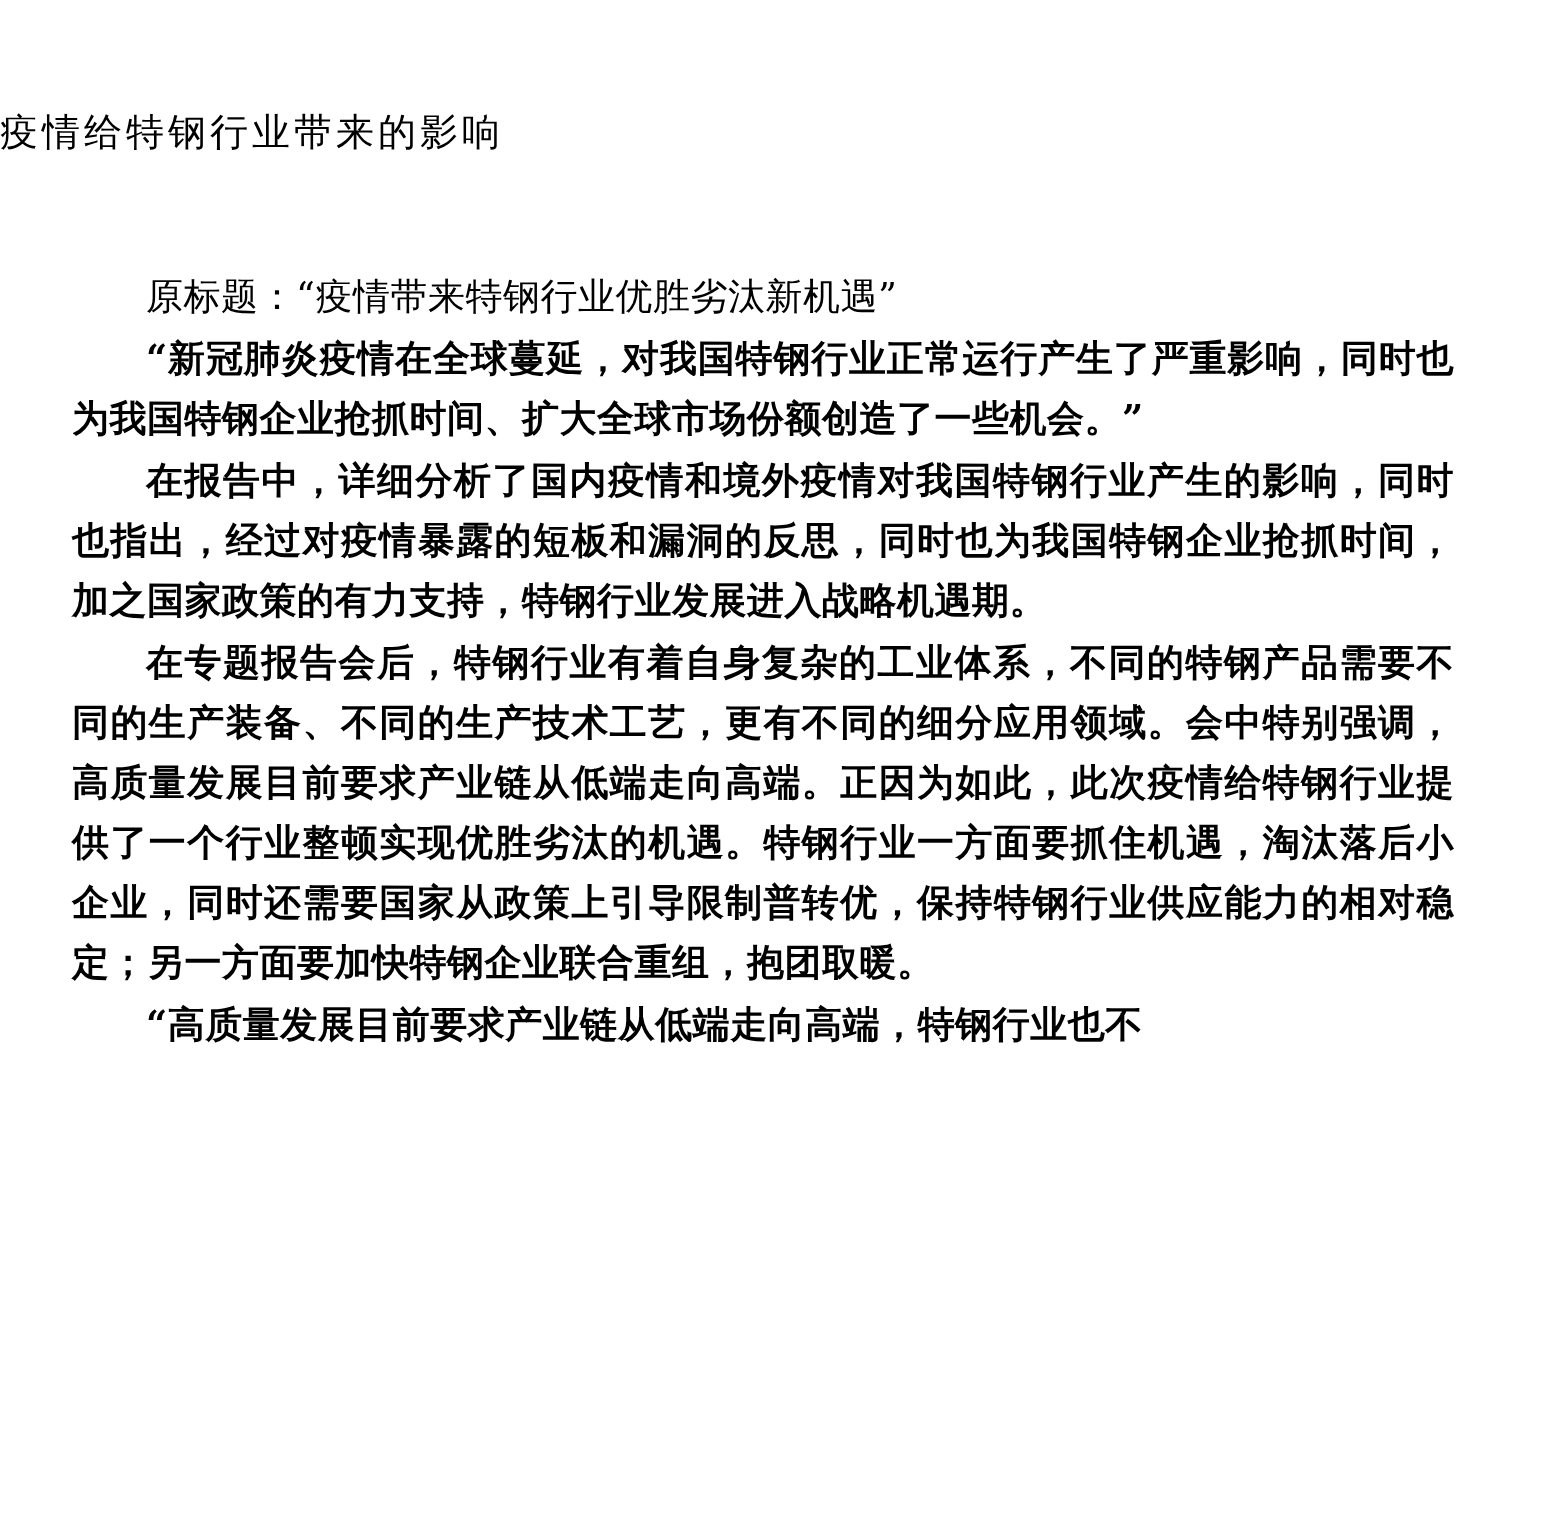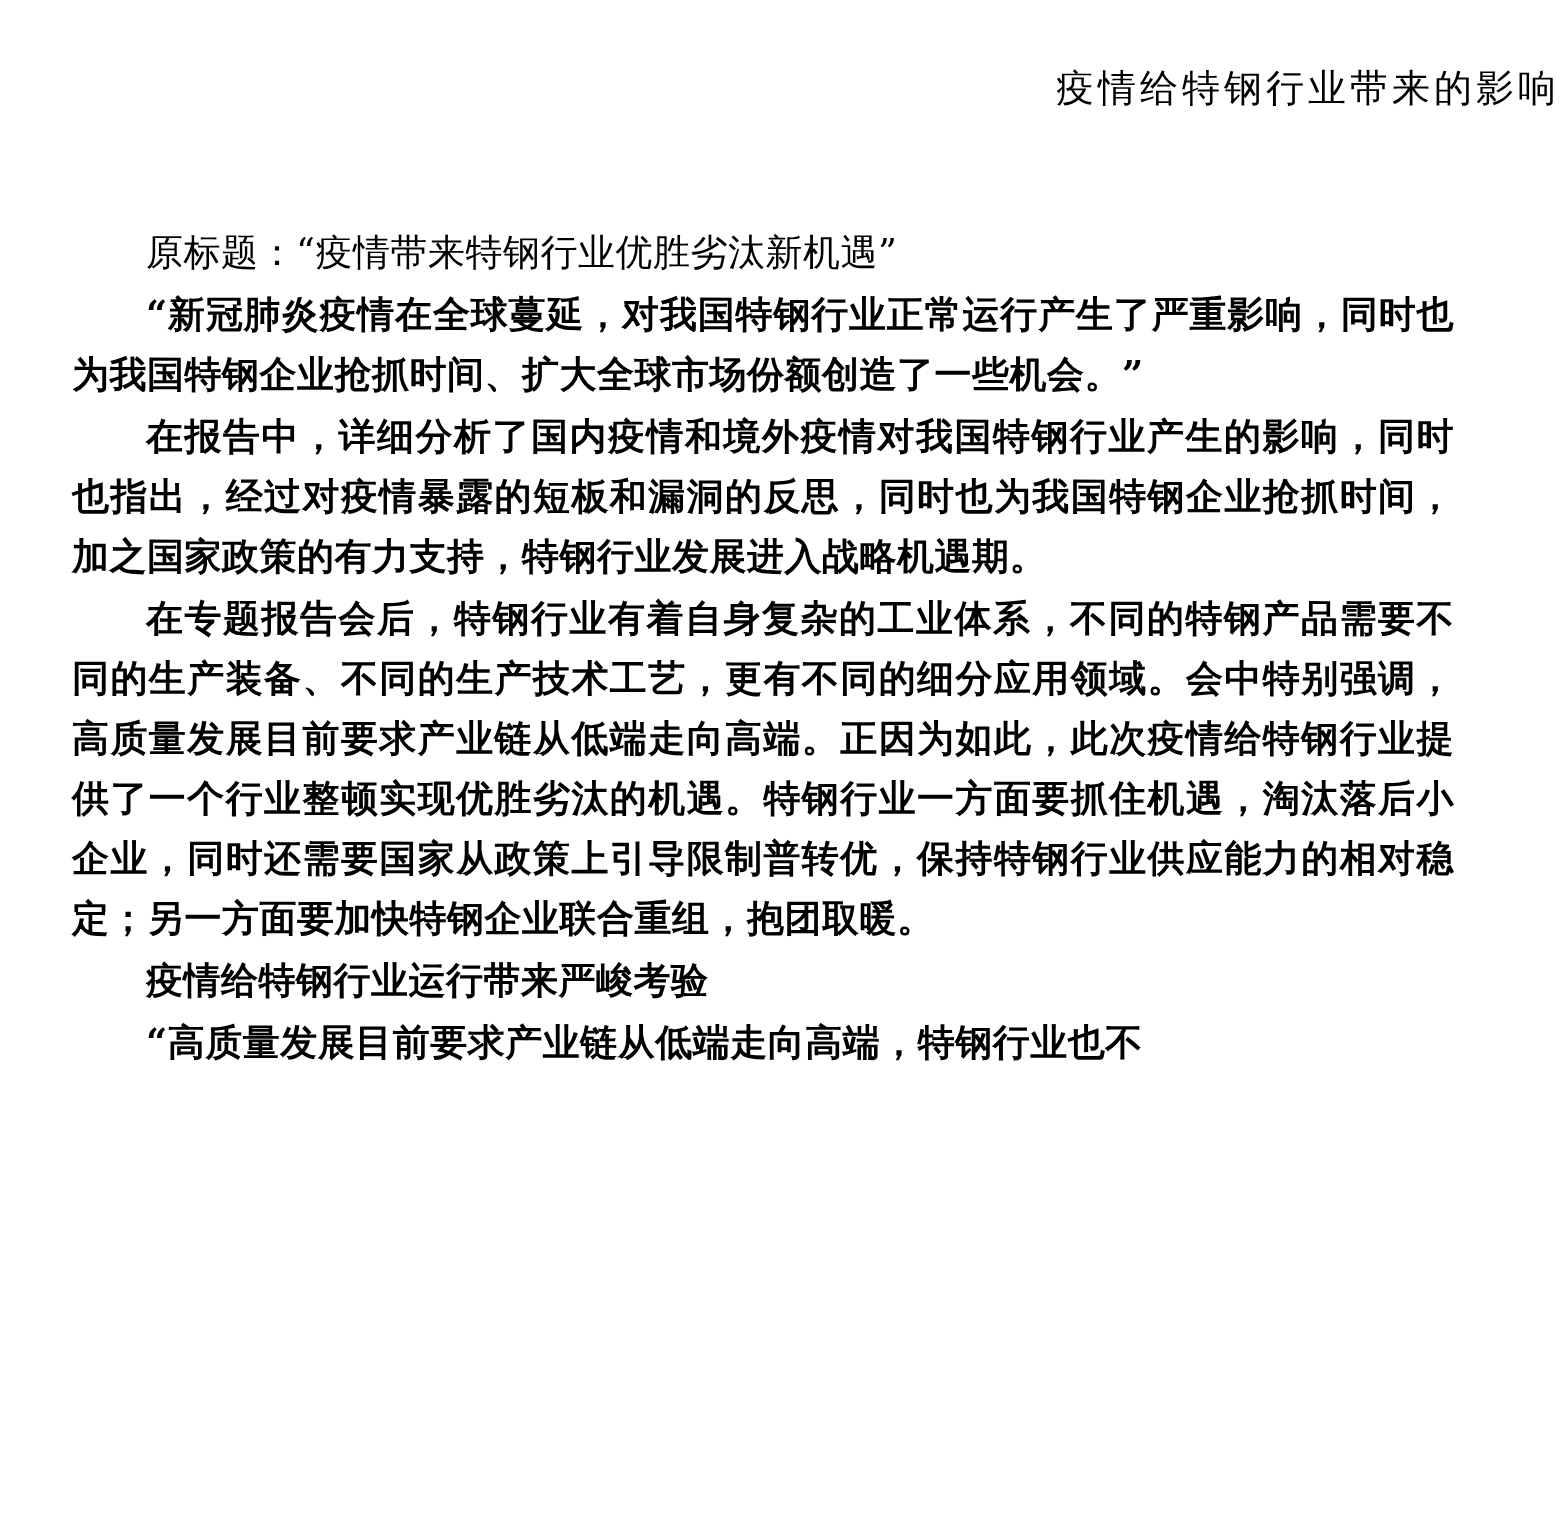--- a/index.html
+++ b/index.html
@@ -16,26 +16,26 @@
   }
   .page {
     width: 1560px;
     min-height: 1536px;
     box-sizing: border-box;
     padding: 0;
     position: relative;
     background: #ffffff;
   }
   .doc-title {
-    text-align: right;
+    text-align: left;
     font-size: 38px;
     line-height: 1.3;
     letter-spacing: 4px;
     margin: 0;
-    padding-top: 64px;
+    padding-top: 108px;
     font-weight: normal;
     font-family: "DejaVu Serif", "Liberation Serif", serif;
   }
   .body-block {
     margin-top: 110px;
     padding-left: 72px;
     padding-right: 106px;
   }
   p.para {
     margin: 0;
@@ -56,17 +56,16 @@
 
 <div class="page">
 
   <h1 class="doc-title">疫情给特钢行业带来的影响</h1>
 
   <div class="body-block">
     <p class="para">原标题：“疫情带来特钢行业优胜劣汰新机遇”</p>
     <p class="para">“新冠肺炎疫情在全球蔓延，对我国特钢行业正常运行产生了严重影响，同时也为我国特钢企业抢抓时间、扩大全球市场份额创造了一些机会。”</p>
     <p class="para">在报告中，详细分析了国内疫情和境外疫情对我国特钢行业产生的影响，同时也指出，经过对疫情暴露的短板和漏洞的反思，同时也为我国特钢企业抢抓时间，加之国家政策的有力支持，特钢行业发展进入战略机遇期。</p>
     <p class="para">在专题报告会后，特钢行业有着自身复杂的工业体系，不同的特钢产品需要不同的生产装备、不同的生产技术工艺，更有不同的细分应用领域。会中特别强调，高质量发展目前要求产业链从低端走向高端。正因为如此，此次疫情给特钢行业提供了一个行业整顿实现优胜劣汰的机遇。特钢行业一方面要抓住机遇，淘汰落后小企业，同时还需要国家从政策上引导限制普转优，保持特钢行业供应能力的相对稳定；另一方面要加快特钢企业联合重组，抱团取暖。</p>
-    <p class="para">疫情给特钢行业运行带来严峻考验</p>
     <p class="para">“高质量发展目前要求产业链从低端走向高端，特钢行业也不</p>
   </div>
 
 </div>
 
 </body></html>

